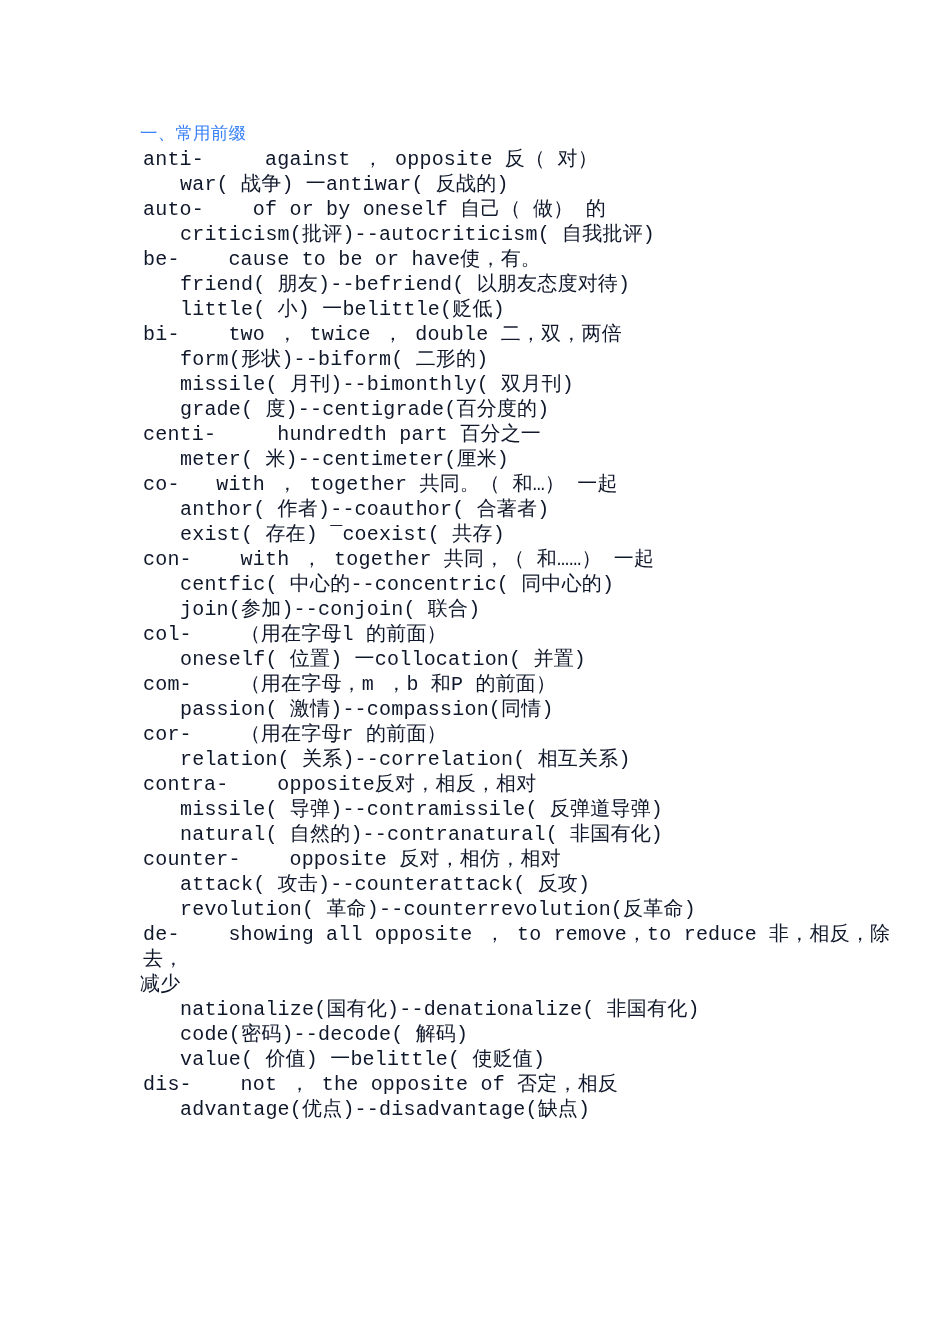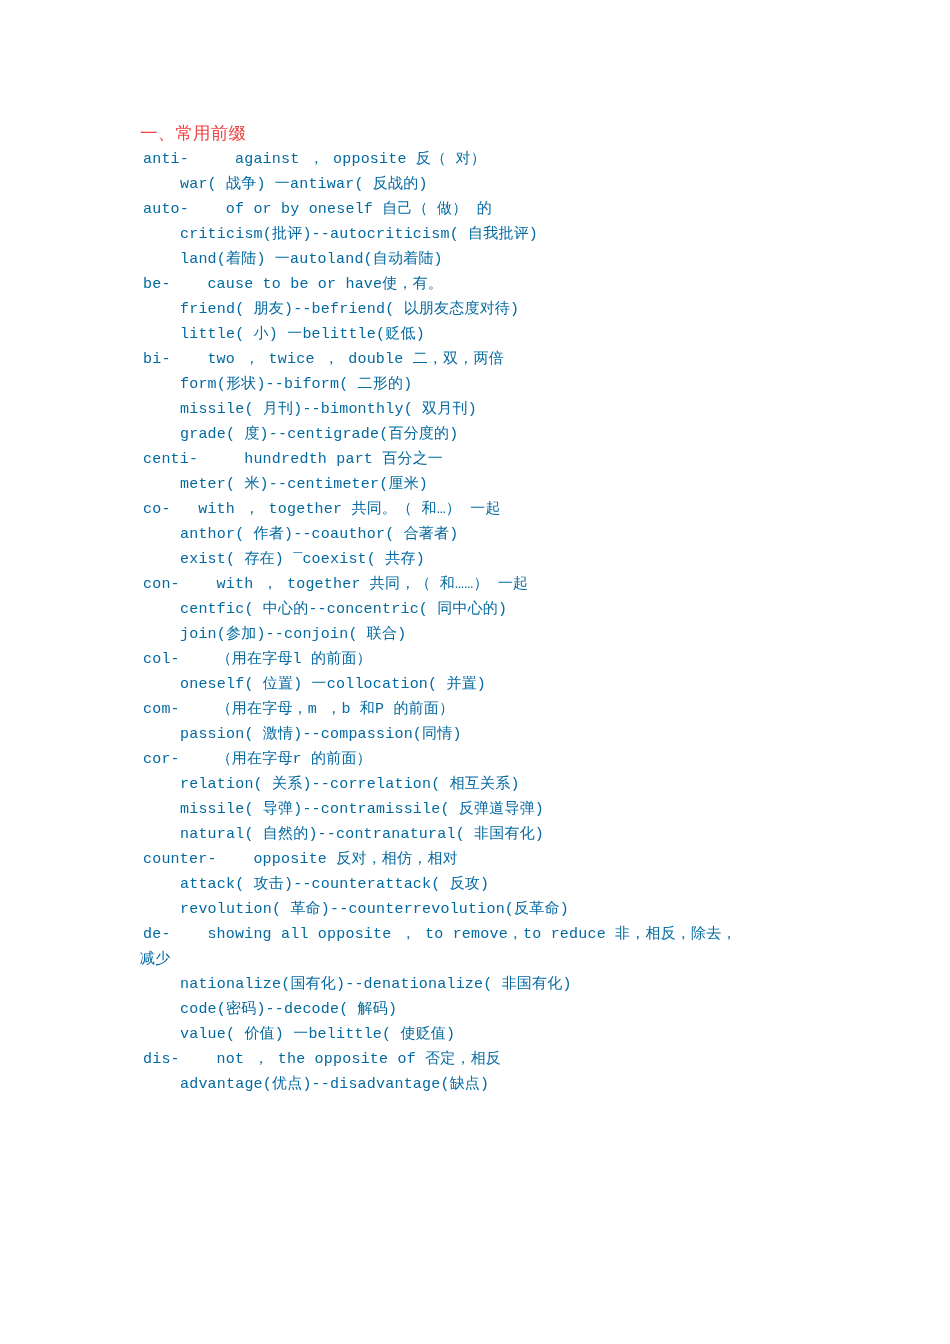--- a/index.html
+++ b/index.html
@@ -24,32 +24,32 @@
   }
   .doc-body {
     position: absolute;
     left: 140px;
     top: 122px;
     width: 790px;
   }
   
   .line {
     font-family: "Liberation Mono", "DejaVu Sans Mono", monospace;
-    font-size: 15px;
+    font-size: 20px;
     line-height: 25px;
-    color: #0369a1;
+    color: #0f172a;
     white-space: pre-wrap;
     letter-spacing: 0.2px;
     word-break: break-word;
   }
   .section-title {
     font-family: "Liberation Mono", "DejaVu Sans Mono", monospace;
     font-size: 17.5px;
     line-height: 25px;
-    color: #ef4444;
+    color: #3b82f6;
     letter-spacing: 0.2px;
     white-space: pre;
   }
   
   .entry-head {
     padding-left: 3px;
   }
   
   .example {
     padding-left: 40px;
@@ -72,21 +72,20 @@
     <div class="section-title">一、常用前缀</div>
 
     <div class="entry">
       <div class="line entry-head">anti-     against ， opposite 反（ 对）</div>
       <div class="line example">war( 战争) 一antiwar( 反战的)</div>
     </div>
 
     <div class="entry">
       <div class="line entry-head">auto-    of or by oneself 自己（ 做） 的</div>
       <div class="line example">criticism(批评)--autocriticism( 自我批评)</div>
-      <div class="line example">land(着陆) 一autoland(自动着陆)</div>
     </div>
 
     <div class="entry">
       <div class="line entry-head">be-    cause to be or have使，有。</div>
       <div class="line example">friend( 朋友)--befriend( 以朋友态度对待)</div>
       <div class="line example">little( 小) 一belittle(贬低)</div>
     </div>
 
     <div class="entry">
       <div class="line entry-head">bi-    two ， twice ， double 二，双，两倍</div>
@@ -122,20 +121,21 @@
       <div class="line entry-head">com-    （用在字母，m ，b 和P 的前面）</div>
       <div class="line example">passion( 激情)--compassion(同情)</div>
     </div>
 
     <div class="entry">
       <div class="line entry-head">cor-    （用在字母r 的前面）</div>
       <div class="line example">relation( 关系)--correlation( 相互关系)</div>
     </div>
 
     <div class="entry">
+      <div class="line entry-head">contra-    opposite反对，相反，相对</div>
       <div class="line example">missile( 导弹)--contramissile( 反弹道导弹)</div>
       <div class="line example">natural( 自然的)--contranatural( 非国有化)</div>
     </div>
 
     <div class="entry">
       <div class="line entry-head">counter-    opposite 反对，相仿，相对</div>
       <div class="line example">attack( 攻击)--counterattack( 反攻)</div>
       <div class="line example">revolution( 革命)--counterrevolution(反革命)</div>
     </div>
 

